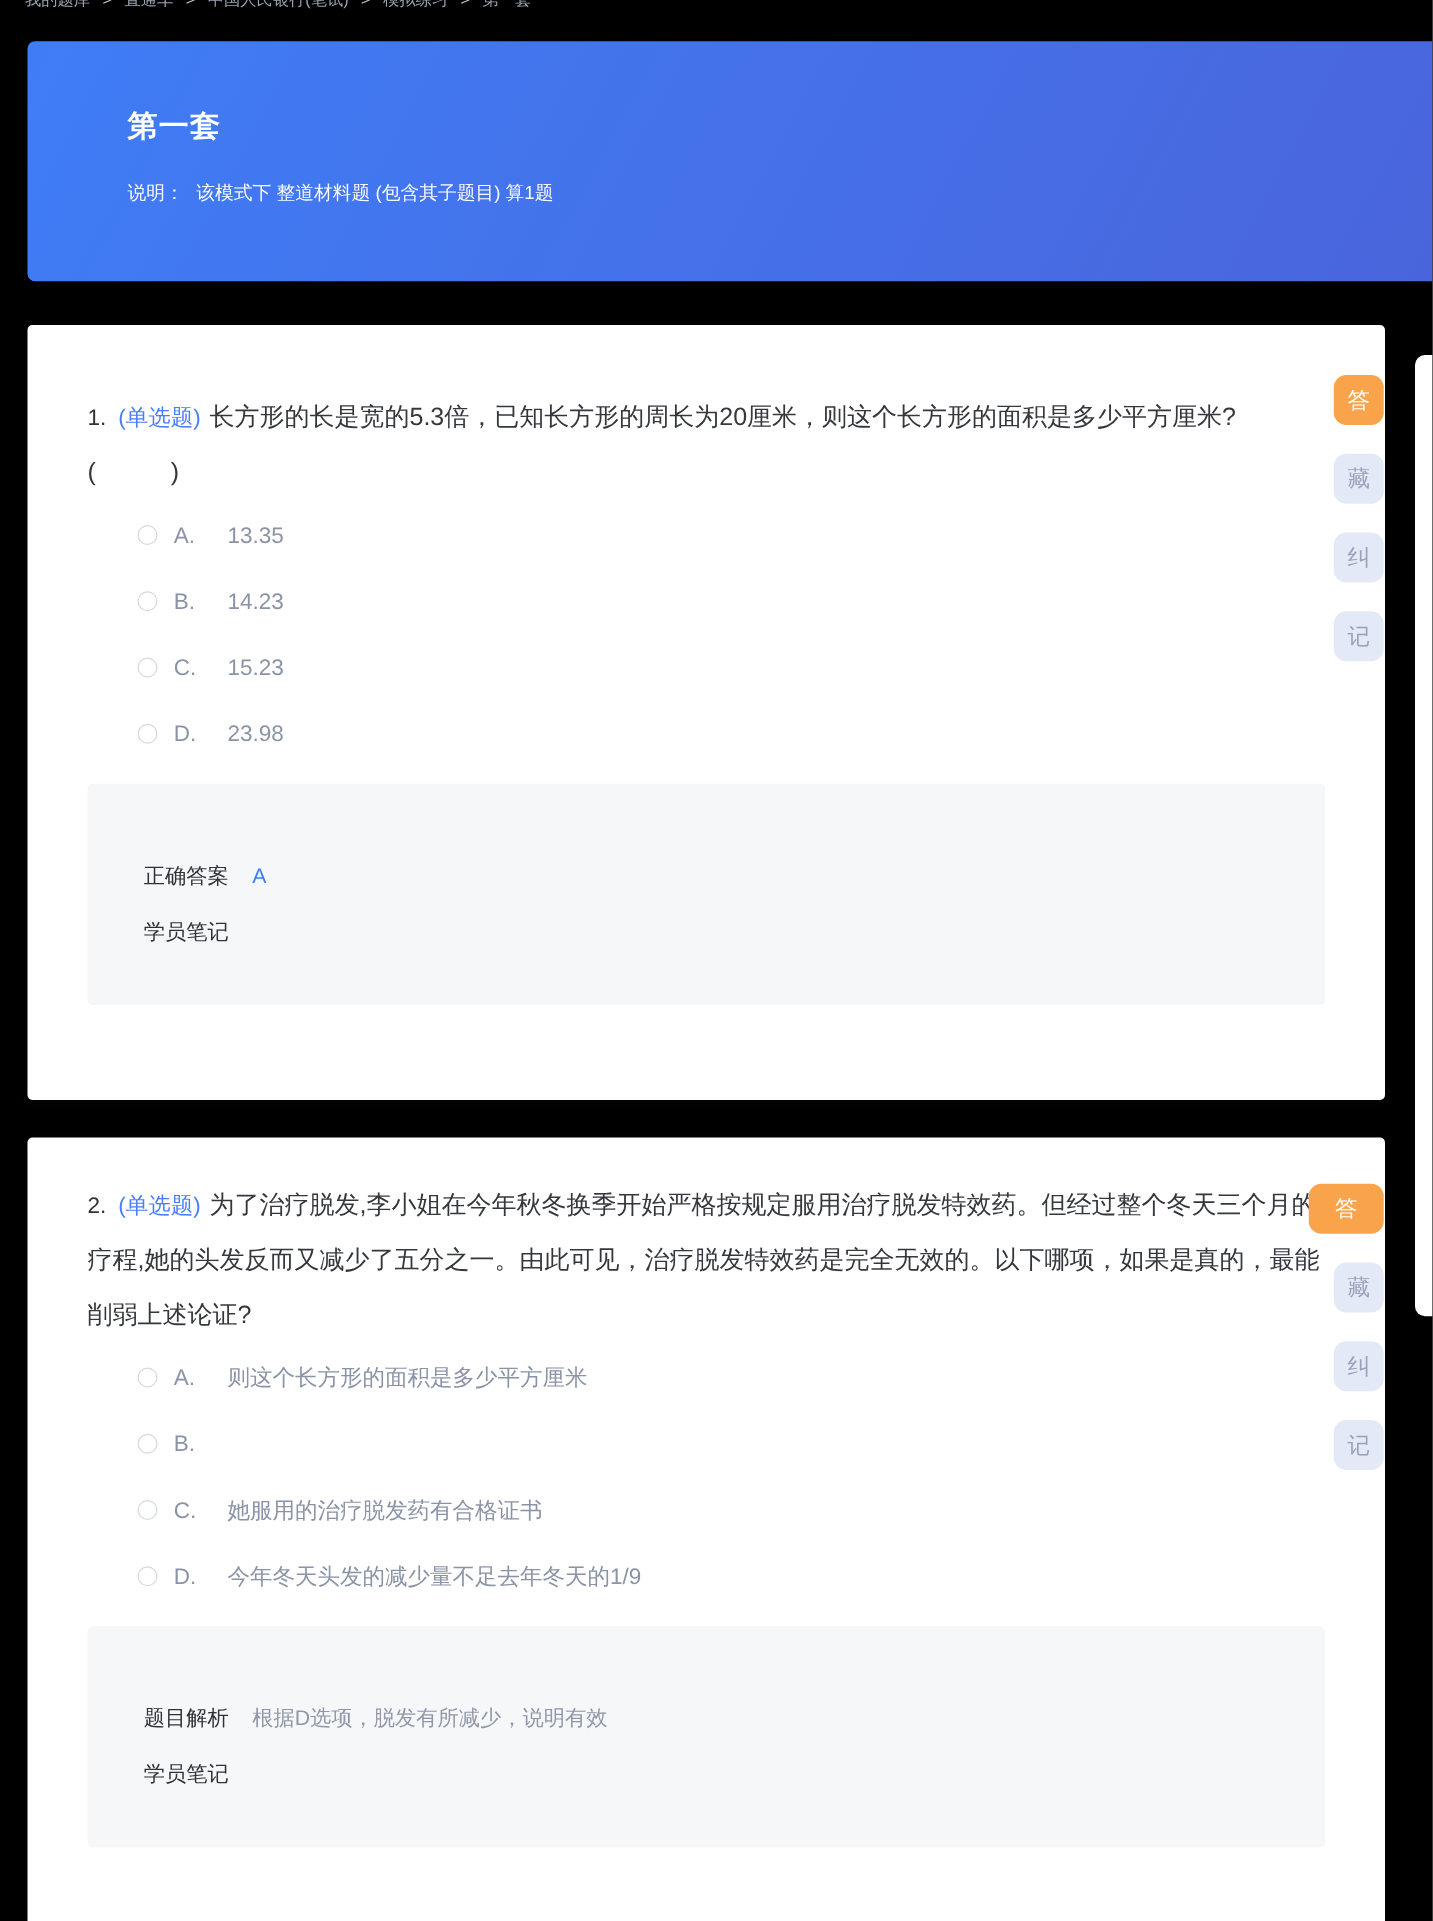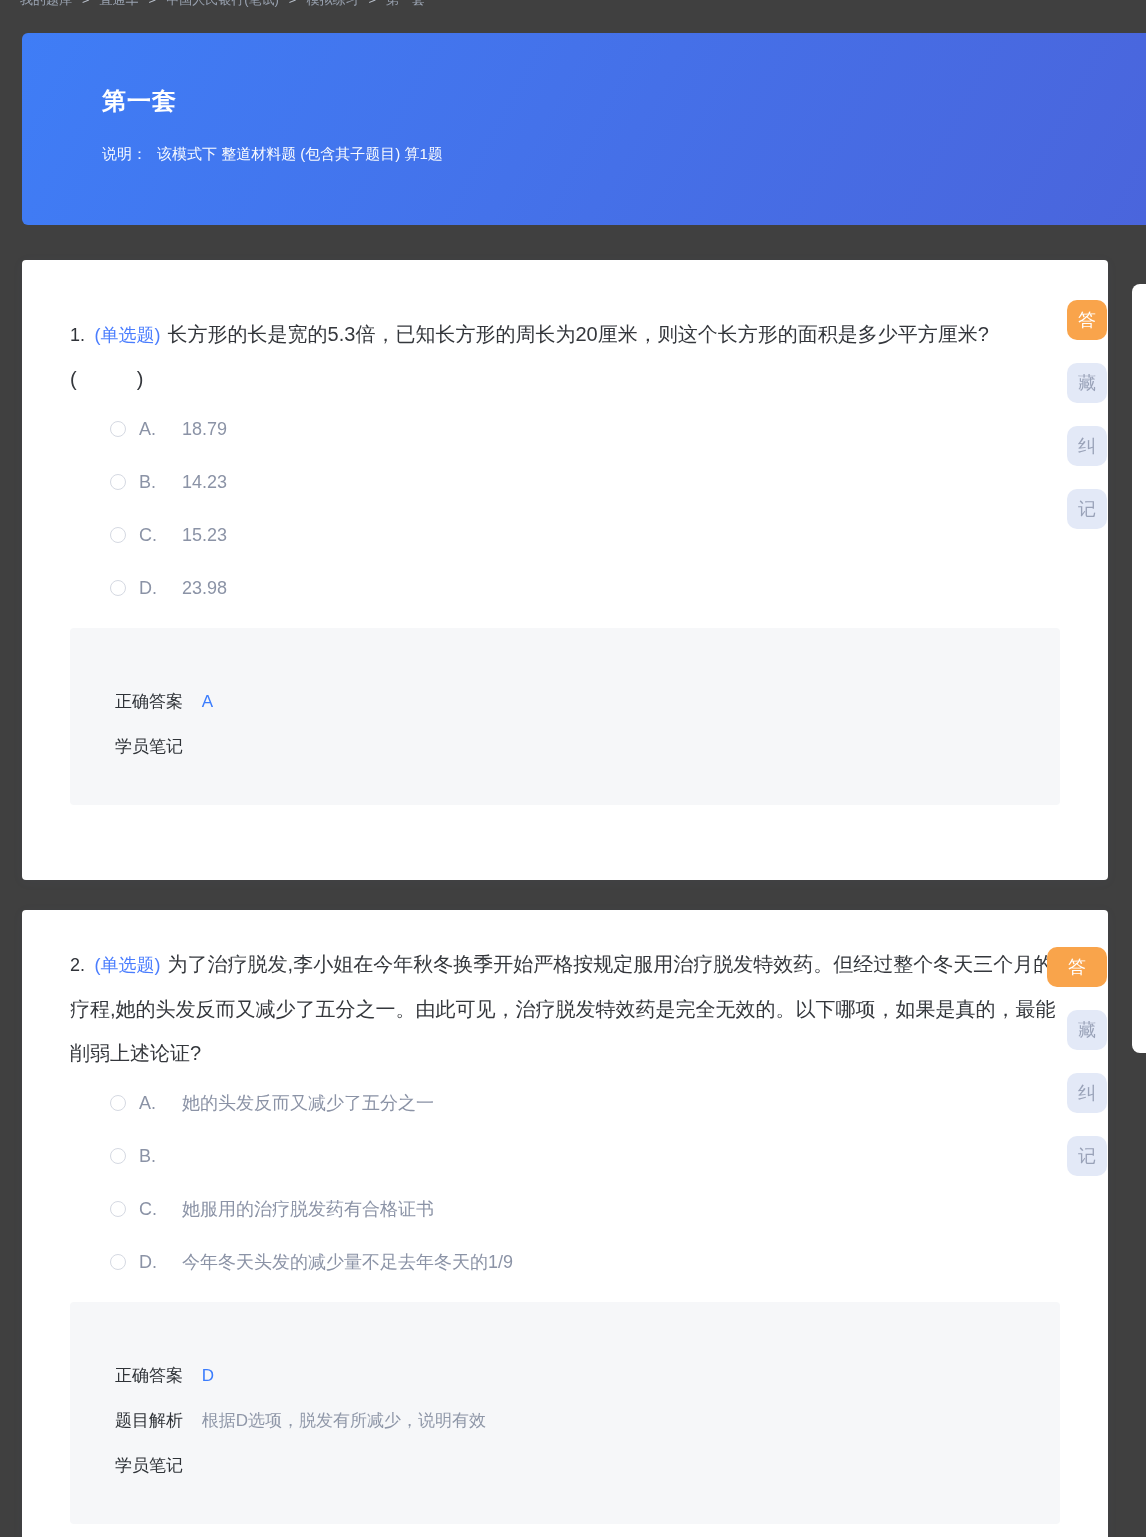--- a/index.html
+++ b/index.html
@@ -6,21 +6,21 @@
   html, body { margin: 0; padding: 0; }
   body {
     font-family: "Liberation Sans", "DejaVu Sans", sans-serif;
     background: #eef1f6;
   }
   .page {
     position: relative;
     width: 1146px;
     height: 1537px;
     overflow: hidden;
-    background: #404040;
+    background: #000000;
   }
 
   
   .breadcrumb {
     position: absolute;
     top: -9px;
     left: 20px;
     font-size: 13px;
     color: #9aa3b1;
     white-space: nowrap;
@@ -166,21 +166,21 @@
 
   <div class="q-card" id="q1">
     <div class="stem">
       <span class="q-num">1.</span>
       <span class="q-type">(单选题)</span><span>长方形的长是宽的5.3倍，已知长方形的周长为20厘米，则这个长方形的面积是多少平方厘米?(　　　)</span>
     </div>
     <div class="options">
       <div class="opt">
         <span class="radio"></span>
         <span class="opt-letter">A.</span>
-        <span>18.79</span>
+        <span>13.35</span>
       </div>
       <div class="opt">
         <span class="radio"></span>
         <span class="opt-letter">B.</span>
         <span>14.23</span>
       </div>
       <div class="opt">
         <span class="radio"></span>
         <span class="opt-letter">C.</span>
         <span>15.23</span>
@@ -211,42 +211,38 @@
 
   <div class="q-card" id="q2">
     <div class="stem">
       <span class="q-num">2.</span>
       <span class="q-type">(单选题)</span><span>为了治疗脱发,李小姐在今年秋冬换季开始严格按规定服用治疗脱发特效药。但经过整个冬天三个月的疗程,她的头发反而又减少了五分之一。由此可见，治疗脱发特效药是完全无效的。以下哪项，如果是真的，最能削弱上述论证?</span>
     </div>
     <div class="options">
       <div class="opt">
         <span class="radio"></span>
         <span class="opt-letter">A.</span>
-        <span>她的头发反而又减少了五分之一</span>
+        <span>则这个长方形的面积是多少平方厘米</span>
       </div>
       <div class="opt">
         <span class="radio"></span>
         <span class="opt-letter">B.</span>
       </div>
       <div class="opt">
         <span class="radio"></span>
         <span class="opt-letter">C.</span>
         <span>她服用的治疗脱发药有合格证书</span>
       </div>
       <div class="opt">
         <span class="radio"></span>
         <span class="opt-letter">D.</span>
         <span>今年冬天头发的减少量不足去年冬天的1/9</span>
       </div>
     </div>
     <div class="answer-panel">
-      <div class="ap-row">
-        <span class="ap-label">正确答案</span>
-        <span class="ap-answer">D</span>
-      </div>
       <div class="ap-row">
         <span class="ap-label">题目解析</span>
         <span class="ap-analysis">根据D选项，脱发有所减少，说明有效</span>
       </div>
       <div class="ap-row">
         <span class="ap-label">学员笔记</span>
         <span class="ap-analysis"></span>
       </div>
     </div>
     <div class="tab-rail">

